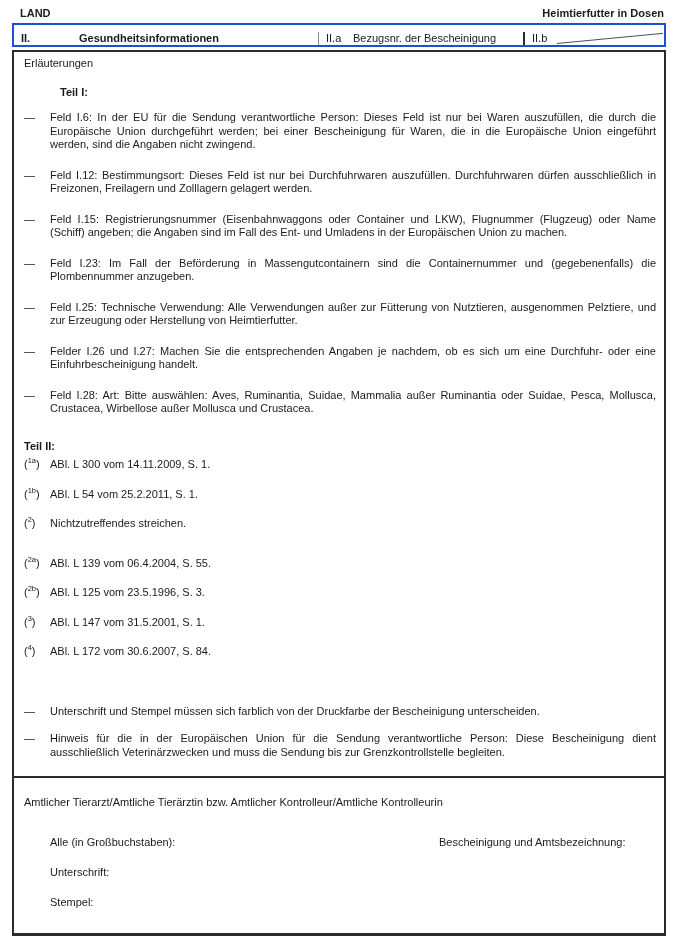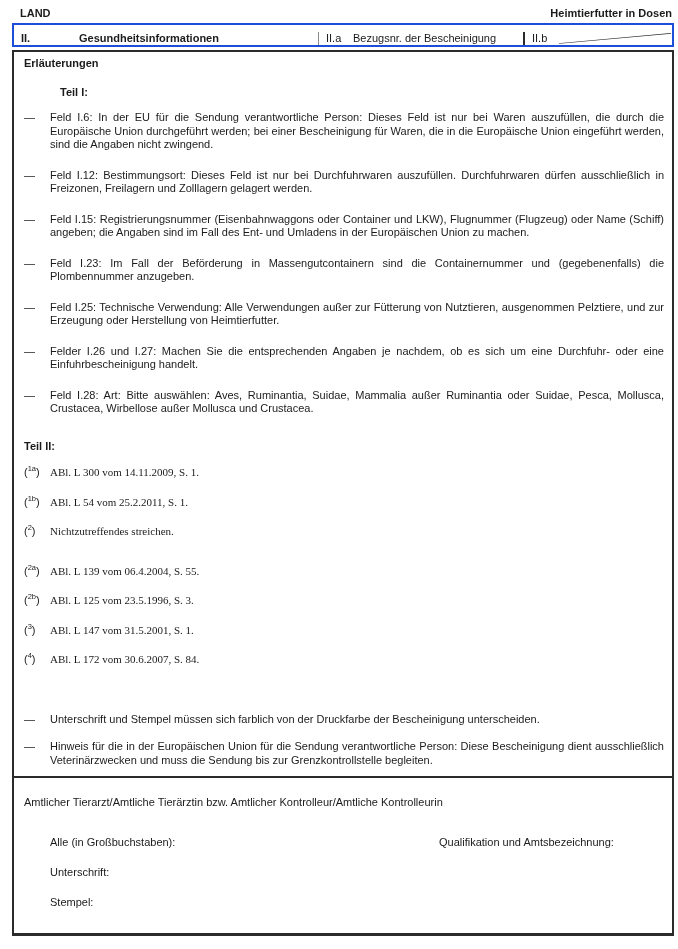--- a/index.html
+++ b/index.html
@@ -6,21 +6,21 @@
   html, body { margin: 0; padding: 0; }
   body {
     width: 678px; height: 949px;
     background: #ffffff;
     font-family: "Liberation Sans", "DejaVu Sans", sans-serif;
     font-size: 11px;
     line-height: 13.5px;
     color: #1b1b1b;
     overflow: hidden;
   }
-  .page { width: 678px; height: 949px; padding: 7px 4px 0 12px; }
+  .page { width: 678px; height: 949px; padding: 7px 12px 0 12px; }
 
   
   .topline {
     display: flex; justify-content: space-between;
     font-weight: bold;
     padding-left: 8px; padding-right: 2px;
     height: 13px; line-height: 13px;
     margin-bottom: 3px;
   }
 
@@ -54,36 +54,36 @@
     border-bottom-width: 3px;
   }
 
   
   .expl {
     height: 726px;
     padding: 5px 8px 0 10px;
     border-bottom: 2px solid #2b2b2b;
     overflow: hidden;
   }
-  .expl-title { font-weight: bold; margin: 0; }
+  .expl-title { font-weight: normal; margin: 0; }
   .teil-heading { font-weight: bold; }
   .teil1-heading { margin-top: 15px; margin-left: 36px; }
   .teil2-heading { margin-top: 24px; }
 
   .item { display: flex; margin-top: 17px; }
   .item.first { margin-top: 12px; }
   .dash { flex: 0 0 26px; }
   .itext { flex: 1; margin: 0; text-align: justify; }
 
   .fnrow { display: flex; margin-top: 16px; }
-  .fnrow.first { margin-top: 13px; }
+  .fnrow.first { margin-top: 5px; }
   .fnrow.biggap { margin-top: 26px; }
   .fnmark { flex: 0 0 26px; }
   .fnmark sup { font-size: 7.5px; line-height: 0; }
-  .fntext { flex: 1; font-family: Liberation Serif, serif; }
+  .fntext { flex: 1; }
 
   .note { display: flex; }
   .note1 { margin-top: 46px; }
   .note2 { margin-top: 14px; }
 
   
   .official {
     height: 155px;
     padding: 18px 8px 0 10px;
     overflow: hidden;
@@ -200,21 +200,21 @@
         <span class="dash">—</span>
         <p class="itext">Hinweis für die in der Europäischen Union für die Sendung verantwortliche Person: Diese Bescheinigung dient ausschließlich Veterinärzwecken und muss die Sendung bis zur Grenzkontrollstelle begleiten.</p>
       </div>
     </div>
 
     <div class="official">
       <p class="official-title">Amtlicher Tierarzt/Amtliche Tierärztin bzw. Amtlicher Kontrolleur/Amtliche Kontrolleurin</p>
 
       <div class="field-row row-1">
         <span>Alle (in Großbuchstaben):</span>
-        <span>Qualifikation und Amtsbezeichnung:</span>
+        <span>Bescheinigung und Amtsbezeichnung:</span>
       </div>
       <div class="field-row row-2">
         <span>Unterschrift:</span>
       </div>
       <div class="field-row row-3">
         <span>Stempel:</span>
         <span></span>
       </div>
     </div>
 

